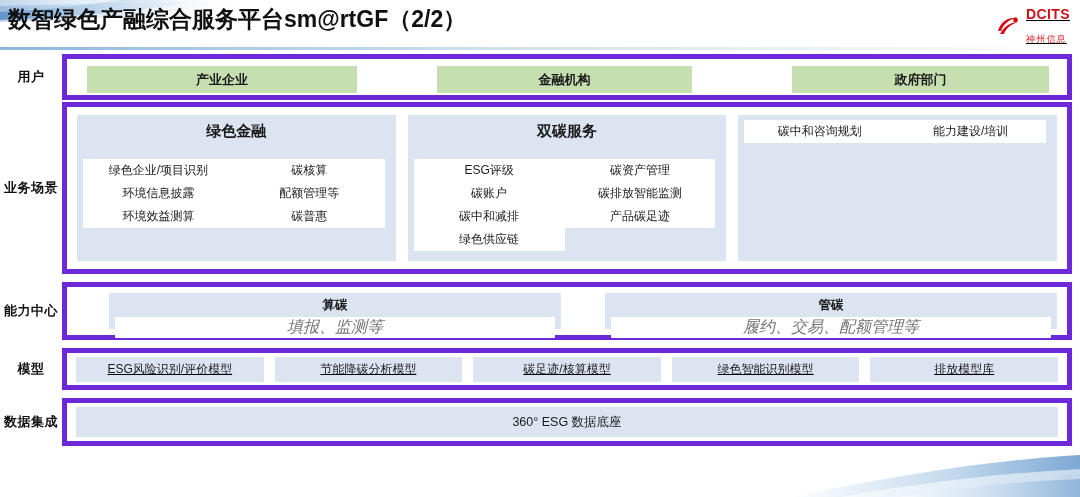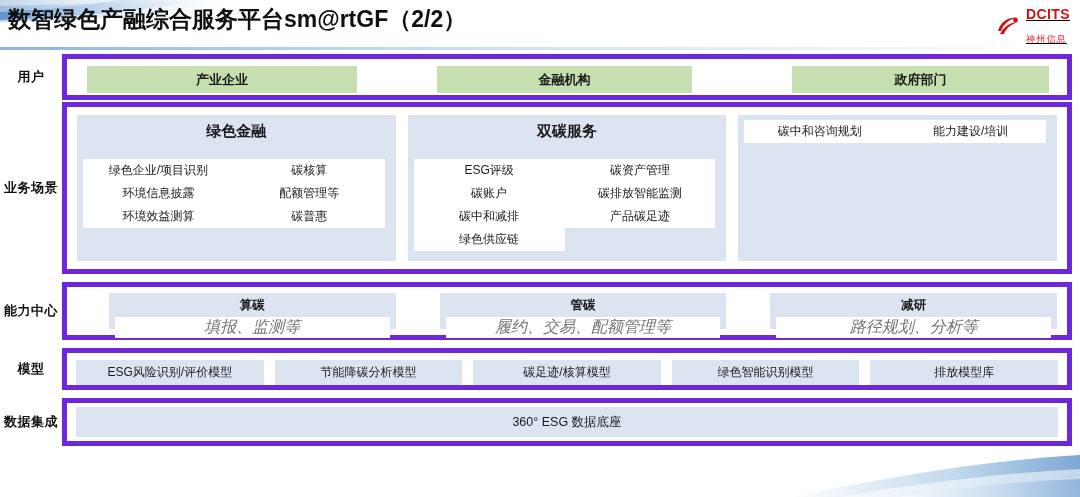--- a/index.html
+++ b/index.html
@@ -110,21 +110,22 @@
   }
   .cap-sub{
     background:#ffffff;height:21px;
     display:flex;align-items:center;justify-content:center;
     font-size:16px;font-style:italic;color:#737373;
   }
 
   
   .model-strip{
     display:flex;gap:11px;padding:7px 9px;box-sizing:border-box;height:100%;
-    align-items:flex-start;
+    align-items:center;
+    text-decoration:underline;
   }
   .model-chip{
     flex:1;background:#dce3f1;height:25px;
     display:flex;align-items:center;justify-content:center;
     font-size:12px;color:#1a1a1a;
   }
 
   
   .data-strip{
     padding:8px 9px;box-sizing:border-box;height:100%;display:flex;align-items:center;
@@ -237,24 +238,20 @@
     <div class="panel">
       <div class="cap-groups">
         <div class="cap-group">
           <div class="cap-title">算碳</div>
           <div class="cap-sub">填报、监测等</div>
         </div>
         <div class="cap-group">
           <div class="cap-title">管碳</div>
           <div class="cap-sub">履约、交易、配额管理等</div>
         </div>
-        <div class="cap-group">
-          <div class="cap-title">减研</div>
-          <div class="cap-sub">路径规划、分析等</div>
-        </div>
       </div>
     </div>
   </div>
 
   <div class="row" style="top:294px;height:42px;">
     <div class="row-label">模型</div>
     <div class="panel">
       <div class="model-strip">
         <div class="model-chip">ESG风险识别/评价模型</div>
         <div class="model-chip">节能降碳分析模型</div>

